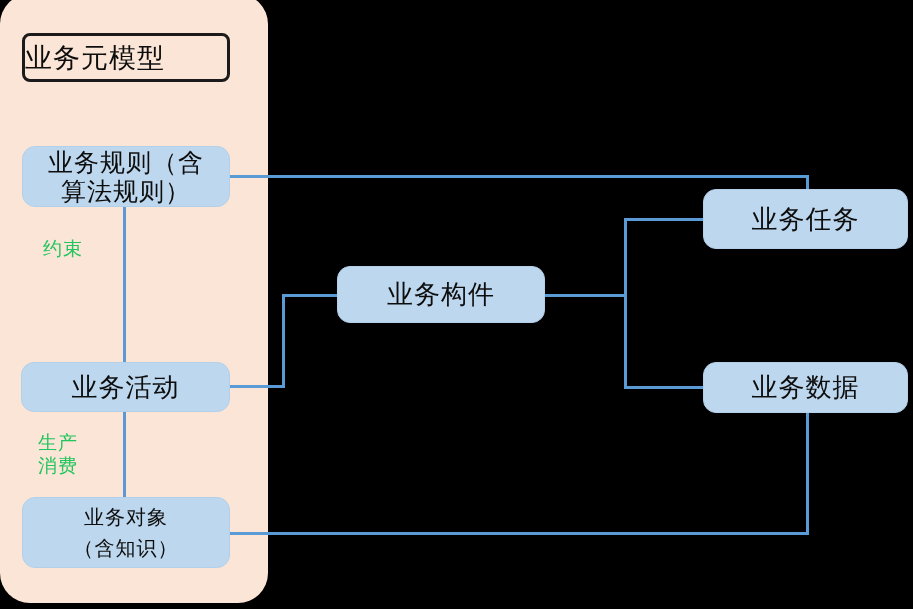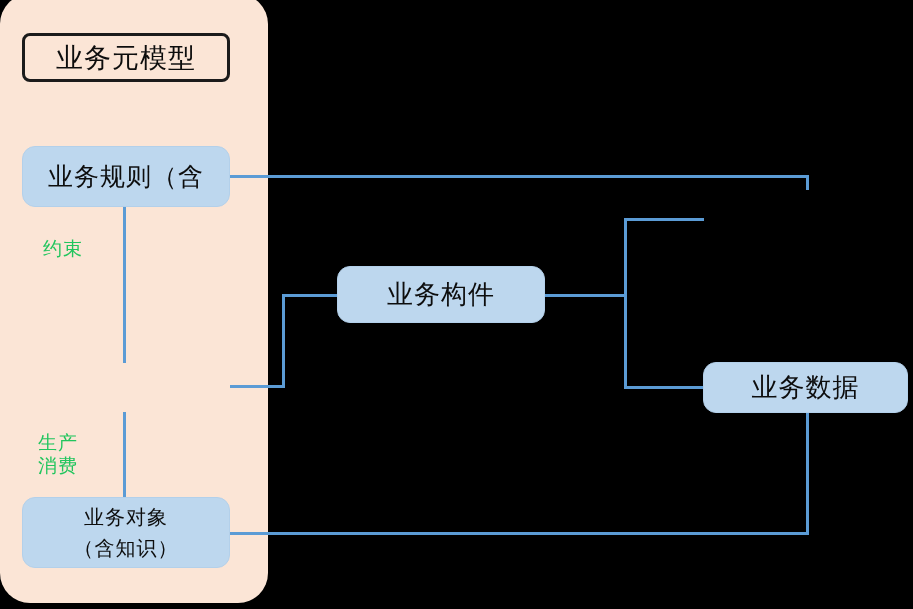--- a/index.html
+++ b/index.html
@@ -26,21 +26,21 @@
   
   .title-box {
     position: absolute;
     left: 22px; top: 33px;
     width: 208px; height: 49px;
     border: 3px solid #1b1b1b;
     border-radius: 8px;
     box-sizing: border-box;
     display: flex;
     align-items: center;
-    justify-content: center;
+    justify-content: flex-start;
     font-size: 27px;
     color: #0d0d0d;
     letter-spacing: 1px;
   }
   
   .node {
     position: absolute;
     background: #BDD7EE;
     border: 1px solid #b3d0ea;
     border-radius: 13px;
@@ -104,32 +104,39 @@
 
   <div class="seg h" style="left:230px; top:532px; width:579px;"></div>
   <div class="seg v" style="left:806px; top:412px; height:123px;"></div>
 
   <div class="title-box">
     <span>业务元模型</span>
   </div>
 
   <div class="node node-rule">
     <span>业务规则（含</span>
+    <span>算法规则）</span>
   </div>
 
+  <div class="node node-activity">
+    <span>业务活动</span>
+  </div>
 
   <div class="node node-object">
     <span>业务对象</span>
     <span>（含知识）</span>
   </div>
 
   <div class="node node-component">
     <span>业务构件</span>
   </div>
 
+  <div class="node node-task">
+    <span>业务任务</span>
+  </div>
 
   <div class="node node-data">
     <span>业务数据</span>
   </div>
 
   <div class="edge-label lbl-constraint">
     <span>约束</span>
   </div>
 
   <div class="edge-label lbl-produce">

